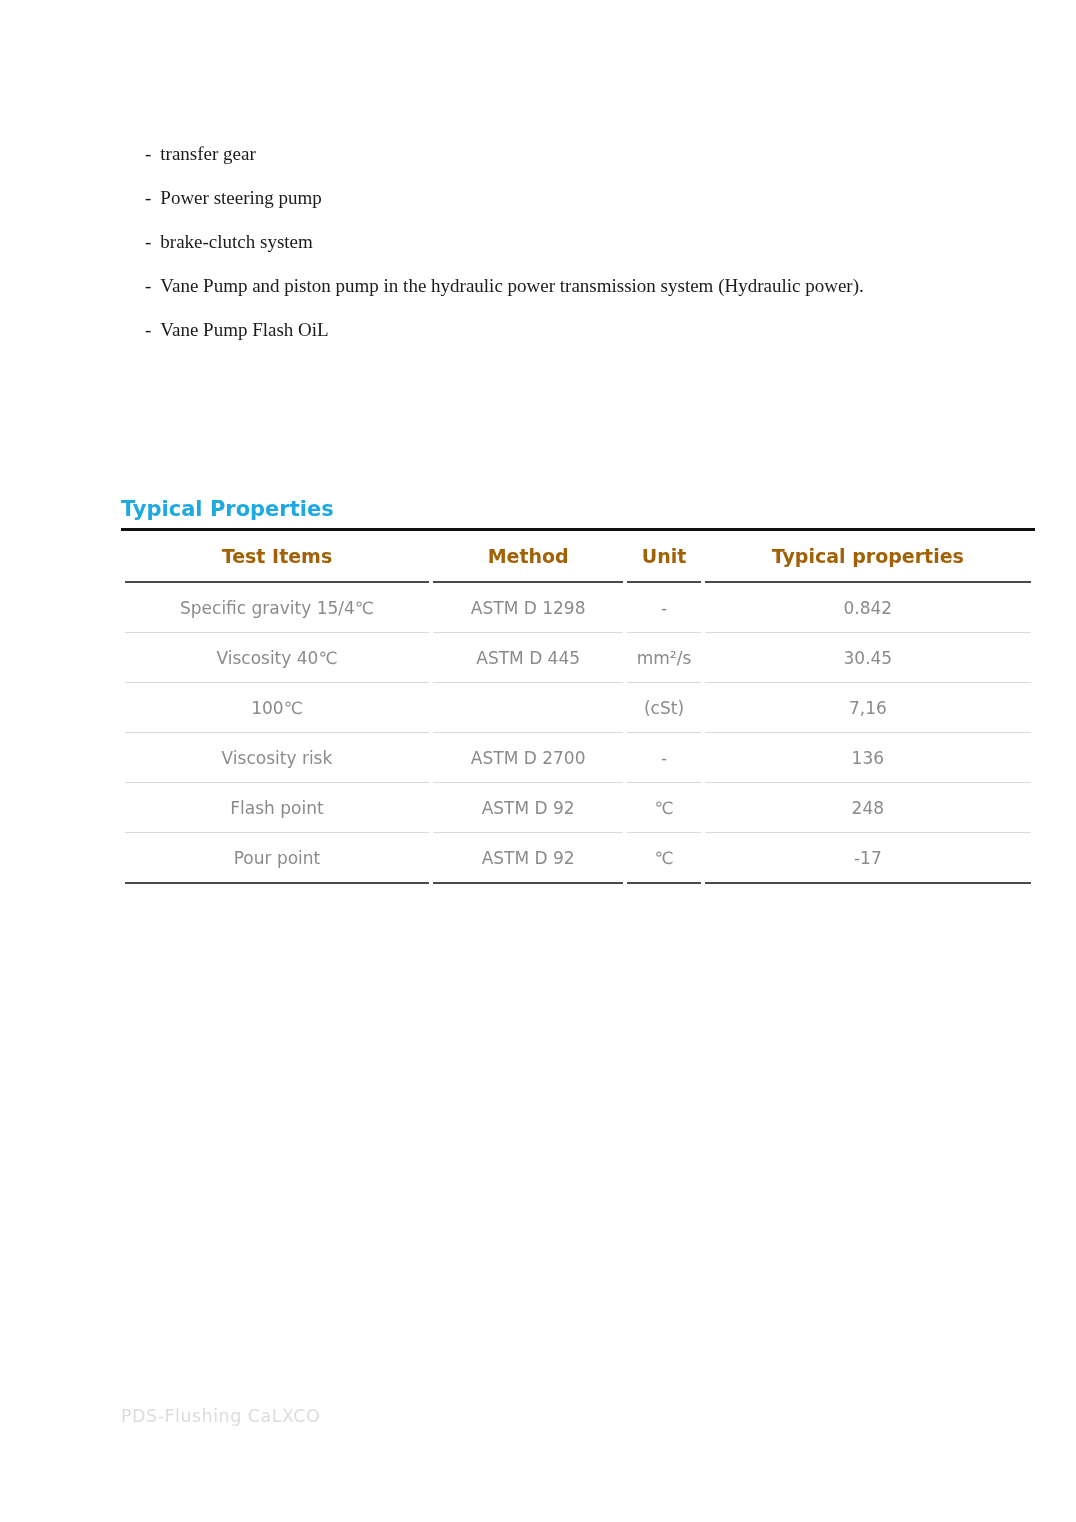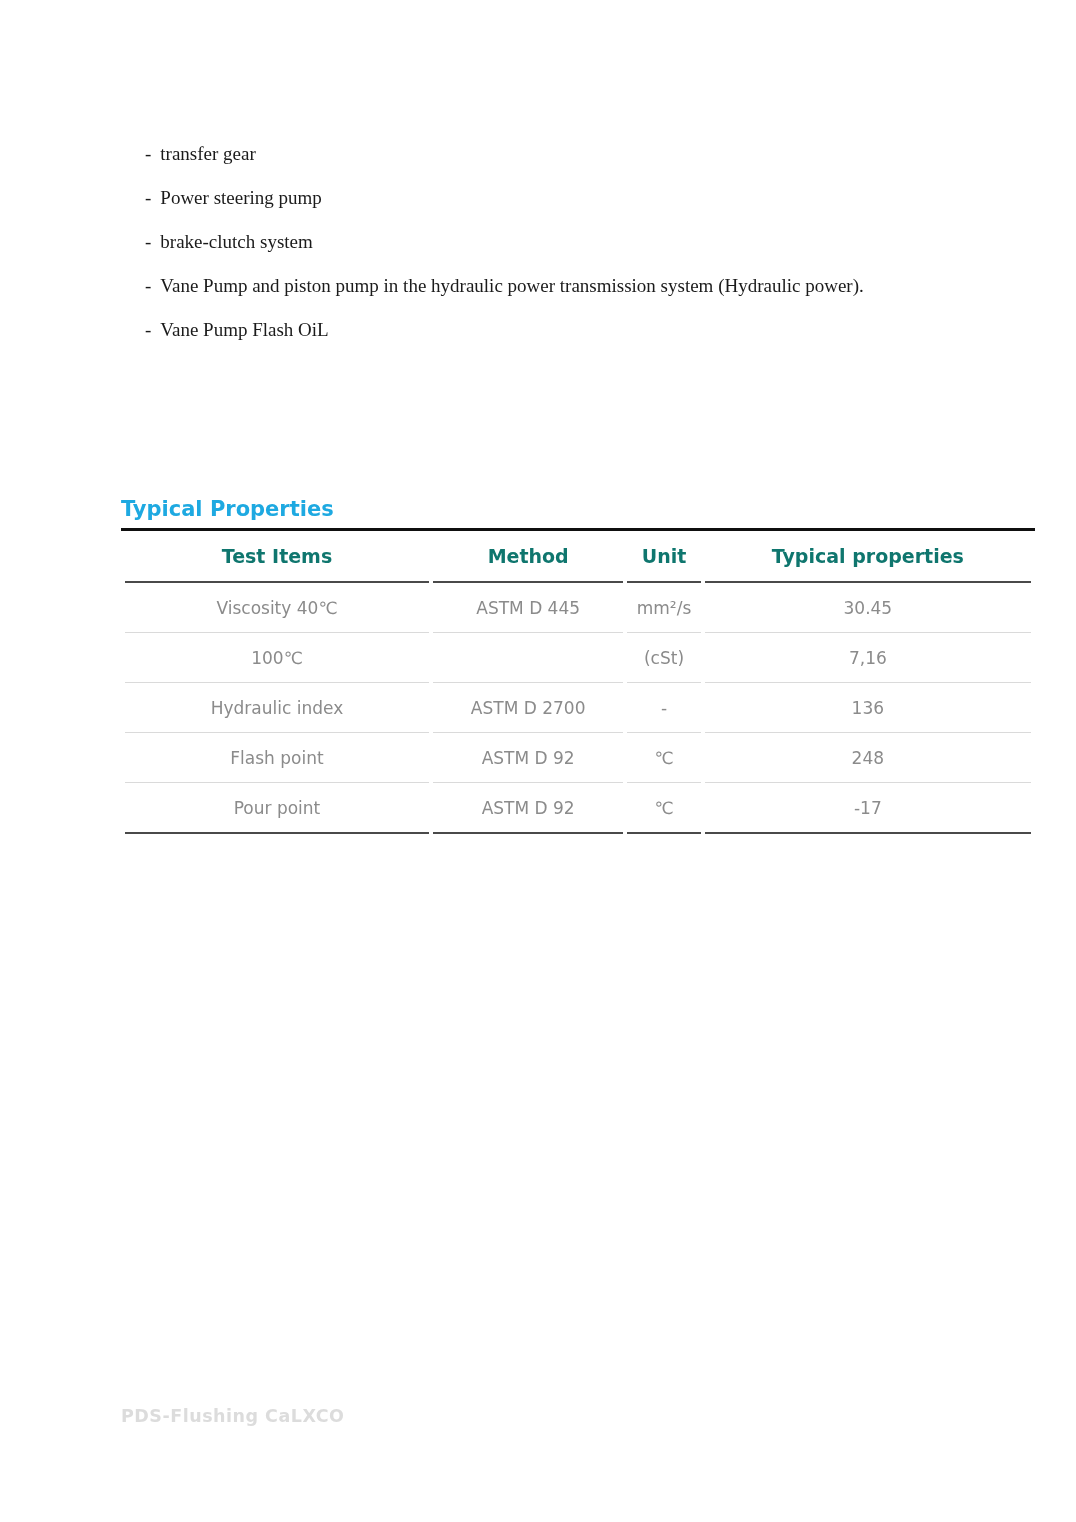--- a/index.html
+++ b/index.html
@@ -50,21 +50,21 @@
     width: 100%;
     border-collapse: separate;
     border-spacing: 4px 0;
     table-layout: fixed;
   }
   table.props th {
     height: 50px;
     padding: 0;
     font-size: 19px;
     font-weight: bold;
-    color: #0f766e;
+    color: #a16207;
     text-align: center;
     vertical-align: middle;
     border-bottom: 2px solid #4a4a4a;
   }
   table.props td {
     height: 49px;
     padding: 0;
     font-size: 17px;
     color: #8b8b8b;
     text-align: center;
@@ -79,21 +79,21 @@
   col.c2 { width: 21.3%; }
   col.c3 { width: 8.2%; }
   col.c4 { width: 36.5%; }
 
   
   .footer {
     position: absolute;
     left: 121px;
     top: 1406px;
     font-size: 17.5px;
-    font-weight: bold;
+    font-weight: normal;
     color: #dcdcdc;
     letter-spacing: 0.5px;
     white-space: nowrap;
   }
 </style>
 </head>
 <body>
 
 <div class="applications">
   <div class="app-item">
@@ -126,33 +126,39 @@
     <thead>
       <tr>
         <th>Test Items</th>
         <th>Method</th>
         <th>Unit</th>
         <th>Typical properties</th>
       </tr>
     </thead>
     <tbody>
       <tr>
+        <td>Specific gravity 15/4℃</td>
+        <td>ASTM D 1298</td>
+        <td>-</td>
+        <td>0.842</td>
+      </tr>
+      <tr>
         <td>Viscosity 40℃</td>
         <td>ASTM D 445</td>
         <td>mm²/s</td>
         <td>30.45</td>
       </tr>
       <tr>
         <td>100℃</td>
         <td></td>
         <td>(cSt)</td>
         <td>7,16</td>
       </tr>
       <tr>
-        <td>Hydraulic index</td>
+        <td>Viscosity risk</td>
         <td>ASTM D 2700</td>
         <td>-</td>
         <td>136</td>
       </tr>
       <tr>
         <td>Flash point</td>
         <td>ASTM D 92</td>
         <td>℃</td>
         <td>248</td>
       </tr>

